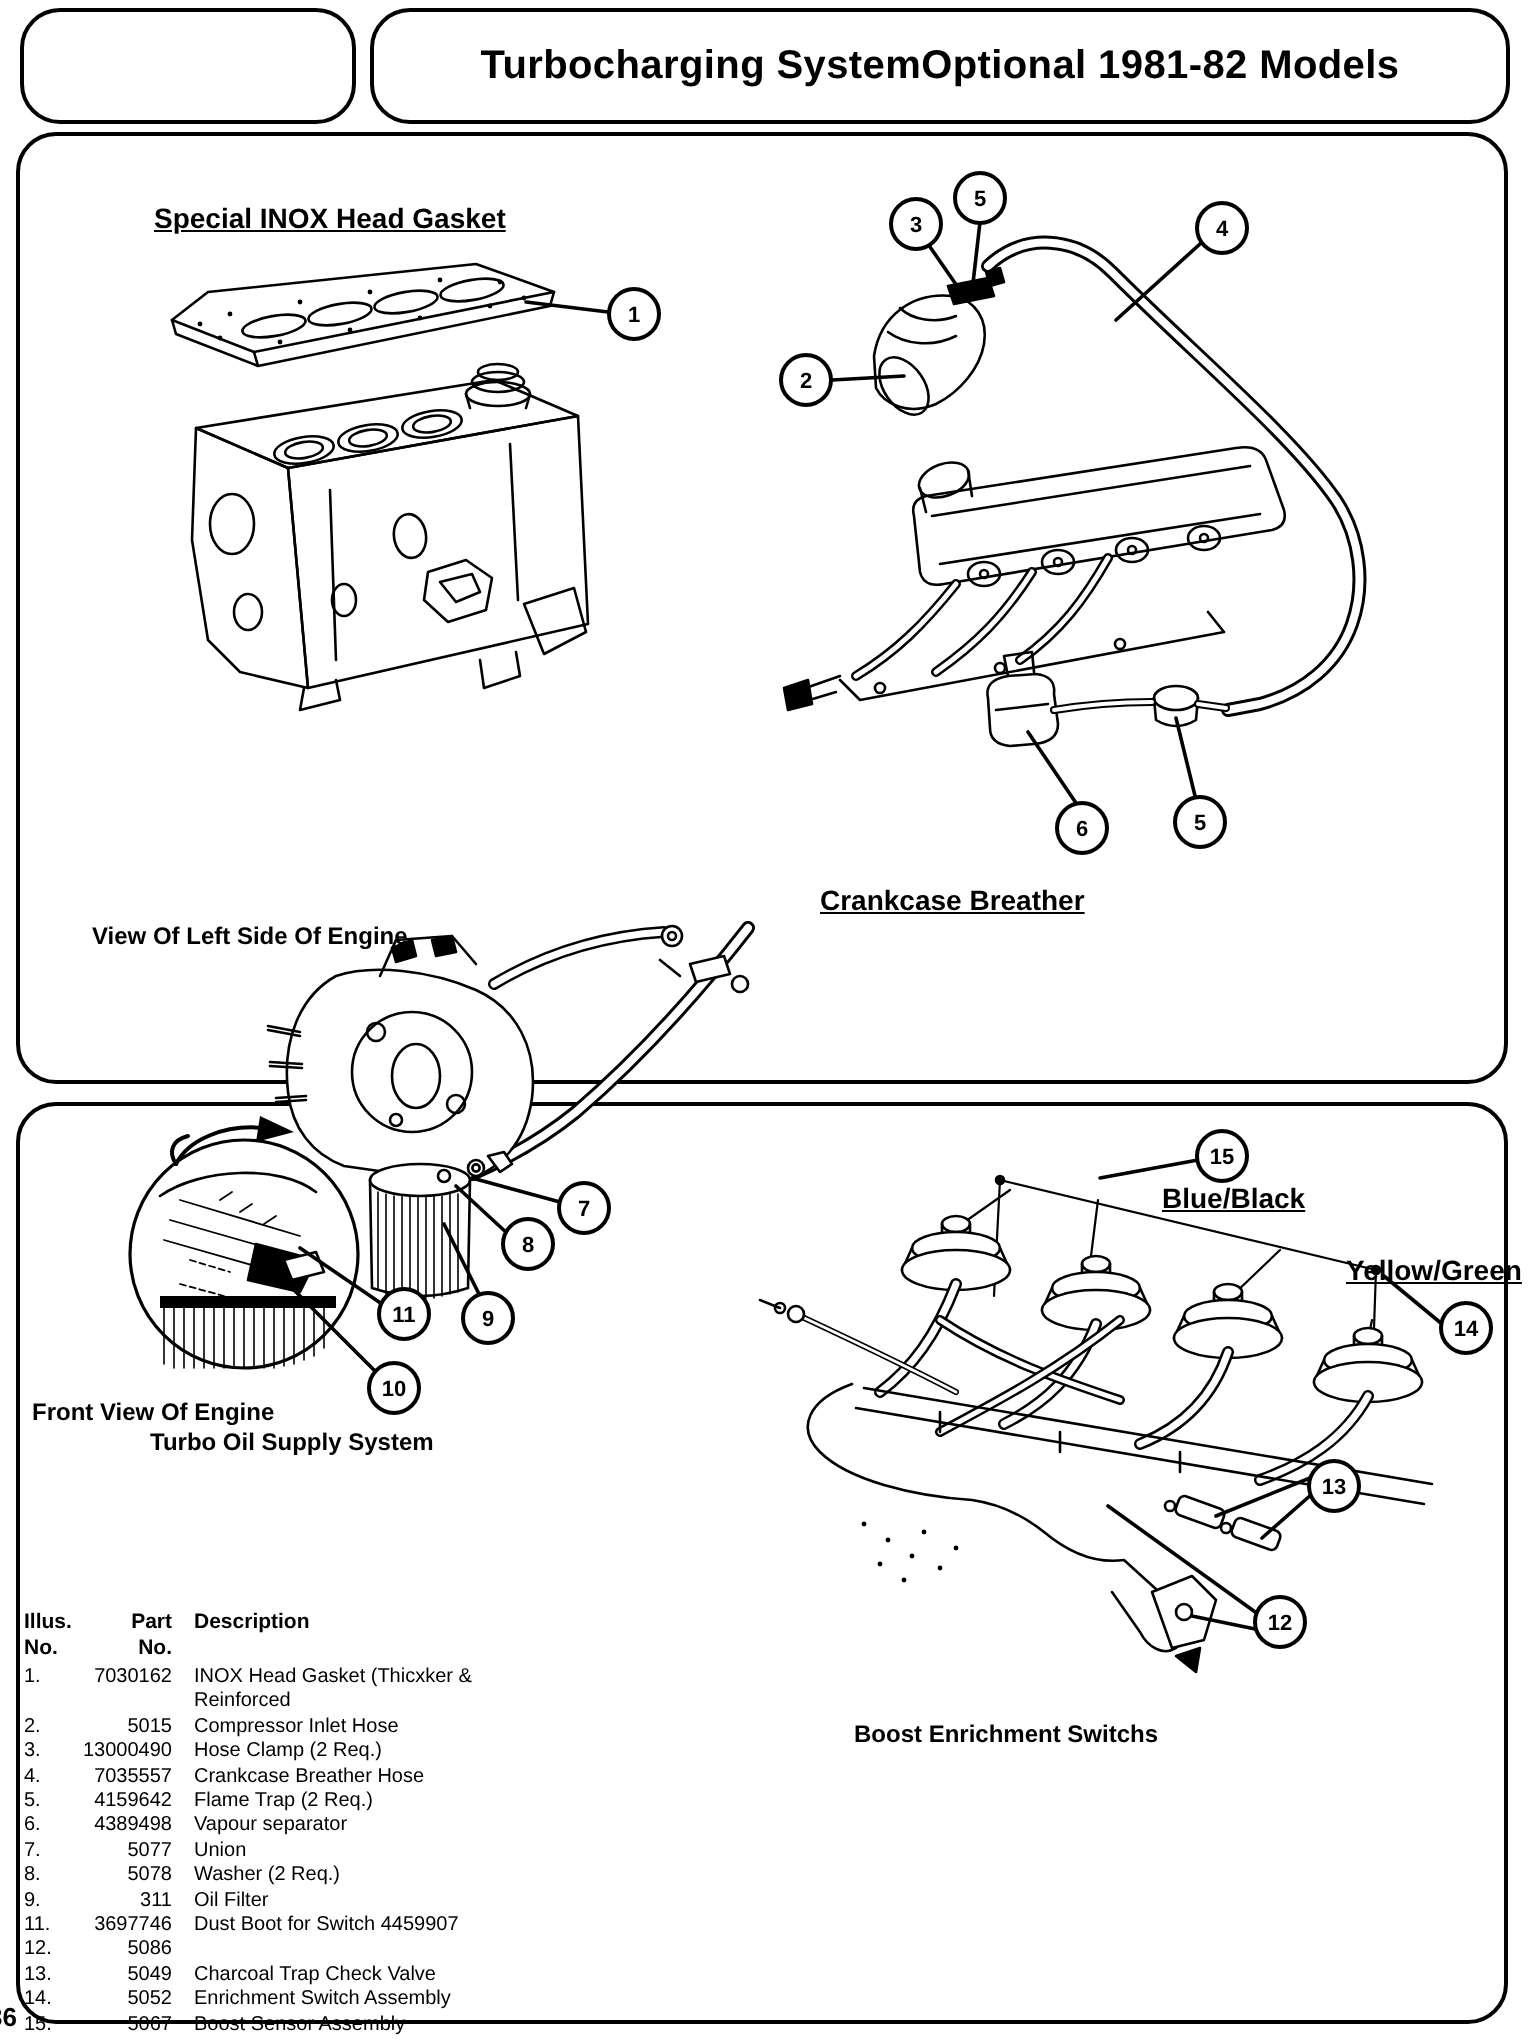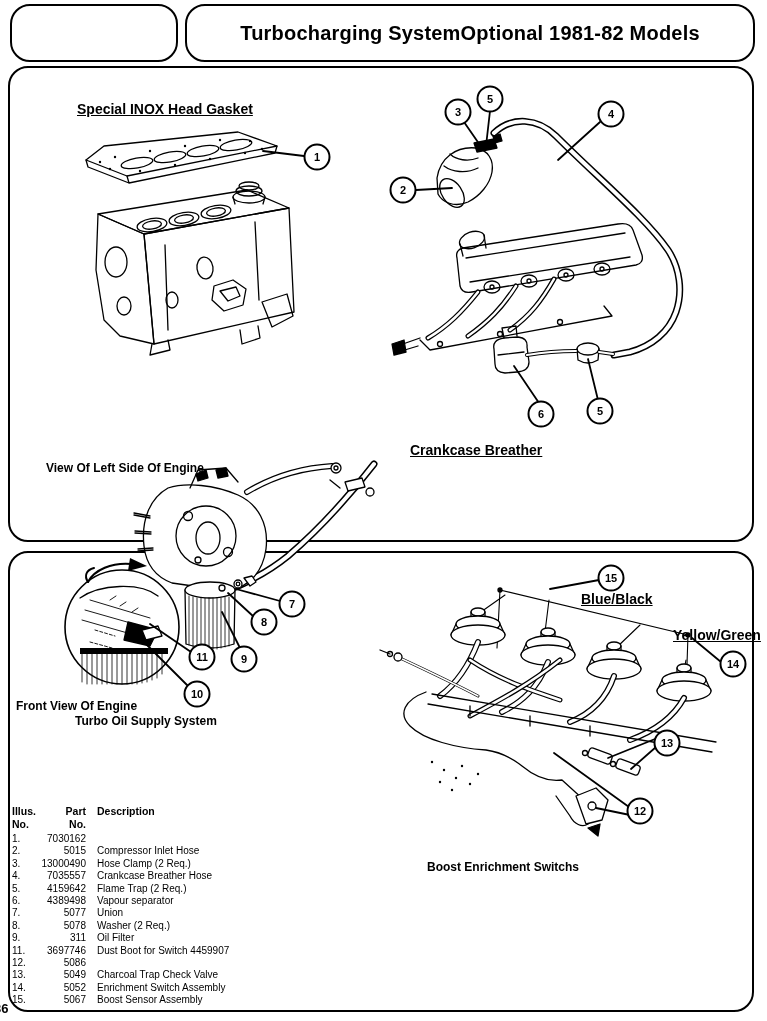--- a/index.html
+++ b/index.html
@@ -382,20 +382,22 @@
       <div class="c1" style="white-space: pre-line;">Illus.
 No.</div>
       <div class="c2" style="white-space: pre-line;">Part
 No.</div>
       <div class="c3" style="white-space: pre-line;">Description</div>
     </div>
   <div>
       <div class="prow">
         <div class="c1">1.</div>
         <div class="c2">7030162</div>
+        <div class="c3">INOX Head Gasket (Thicxker &amp;
+Reinforced</div>
       </div>
       <div class="prow">
         <div class="c1">2.</div>
         <div class="c2">5015</div>
         <div class="c3">Compressor Inlet Hose</div>
       </div>
       <div class="prow">
         <div class="c1">3.</div>
         <div class="c2">13000490</div>
         <div class="c3">Hose Clamp (2 Req.)</div>

